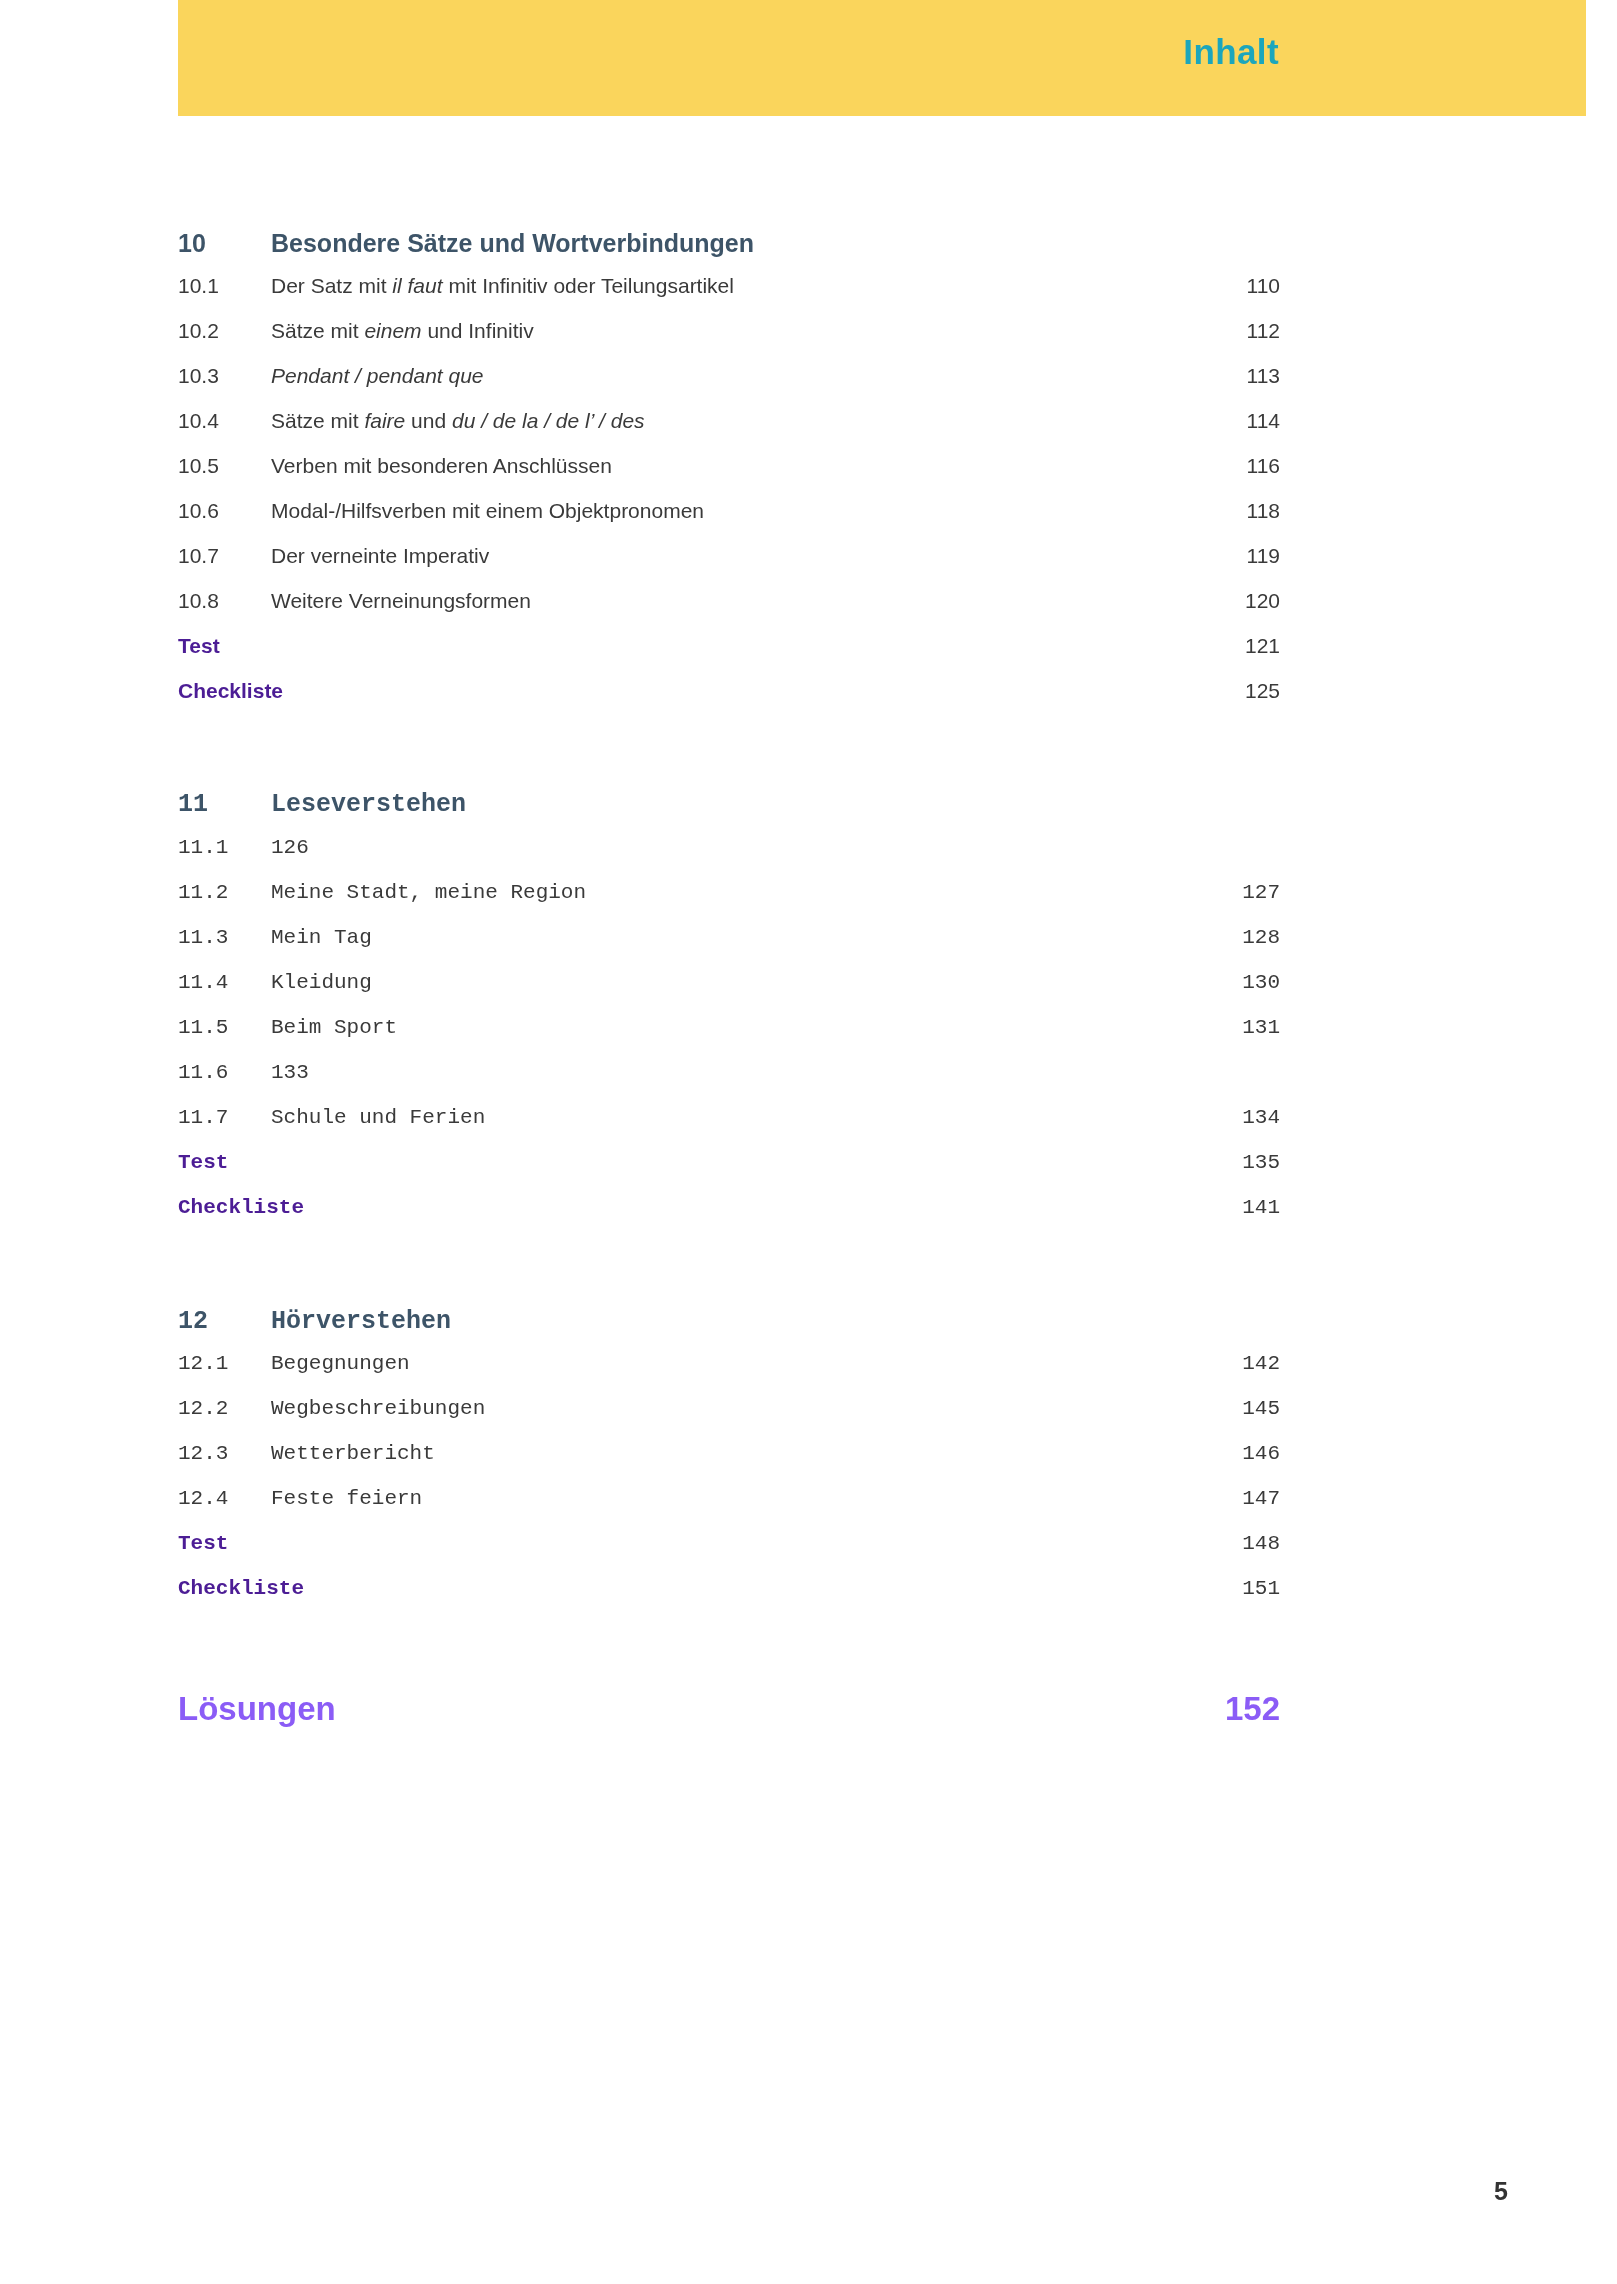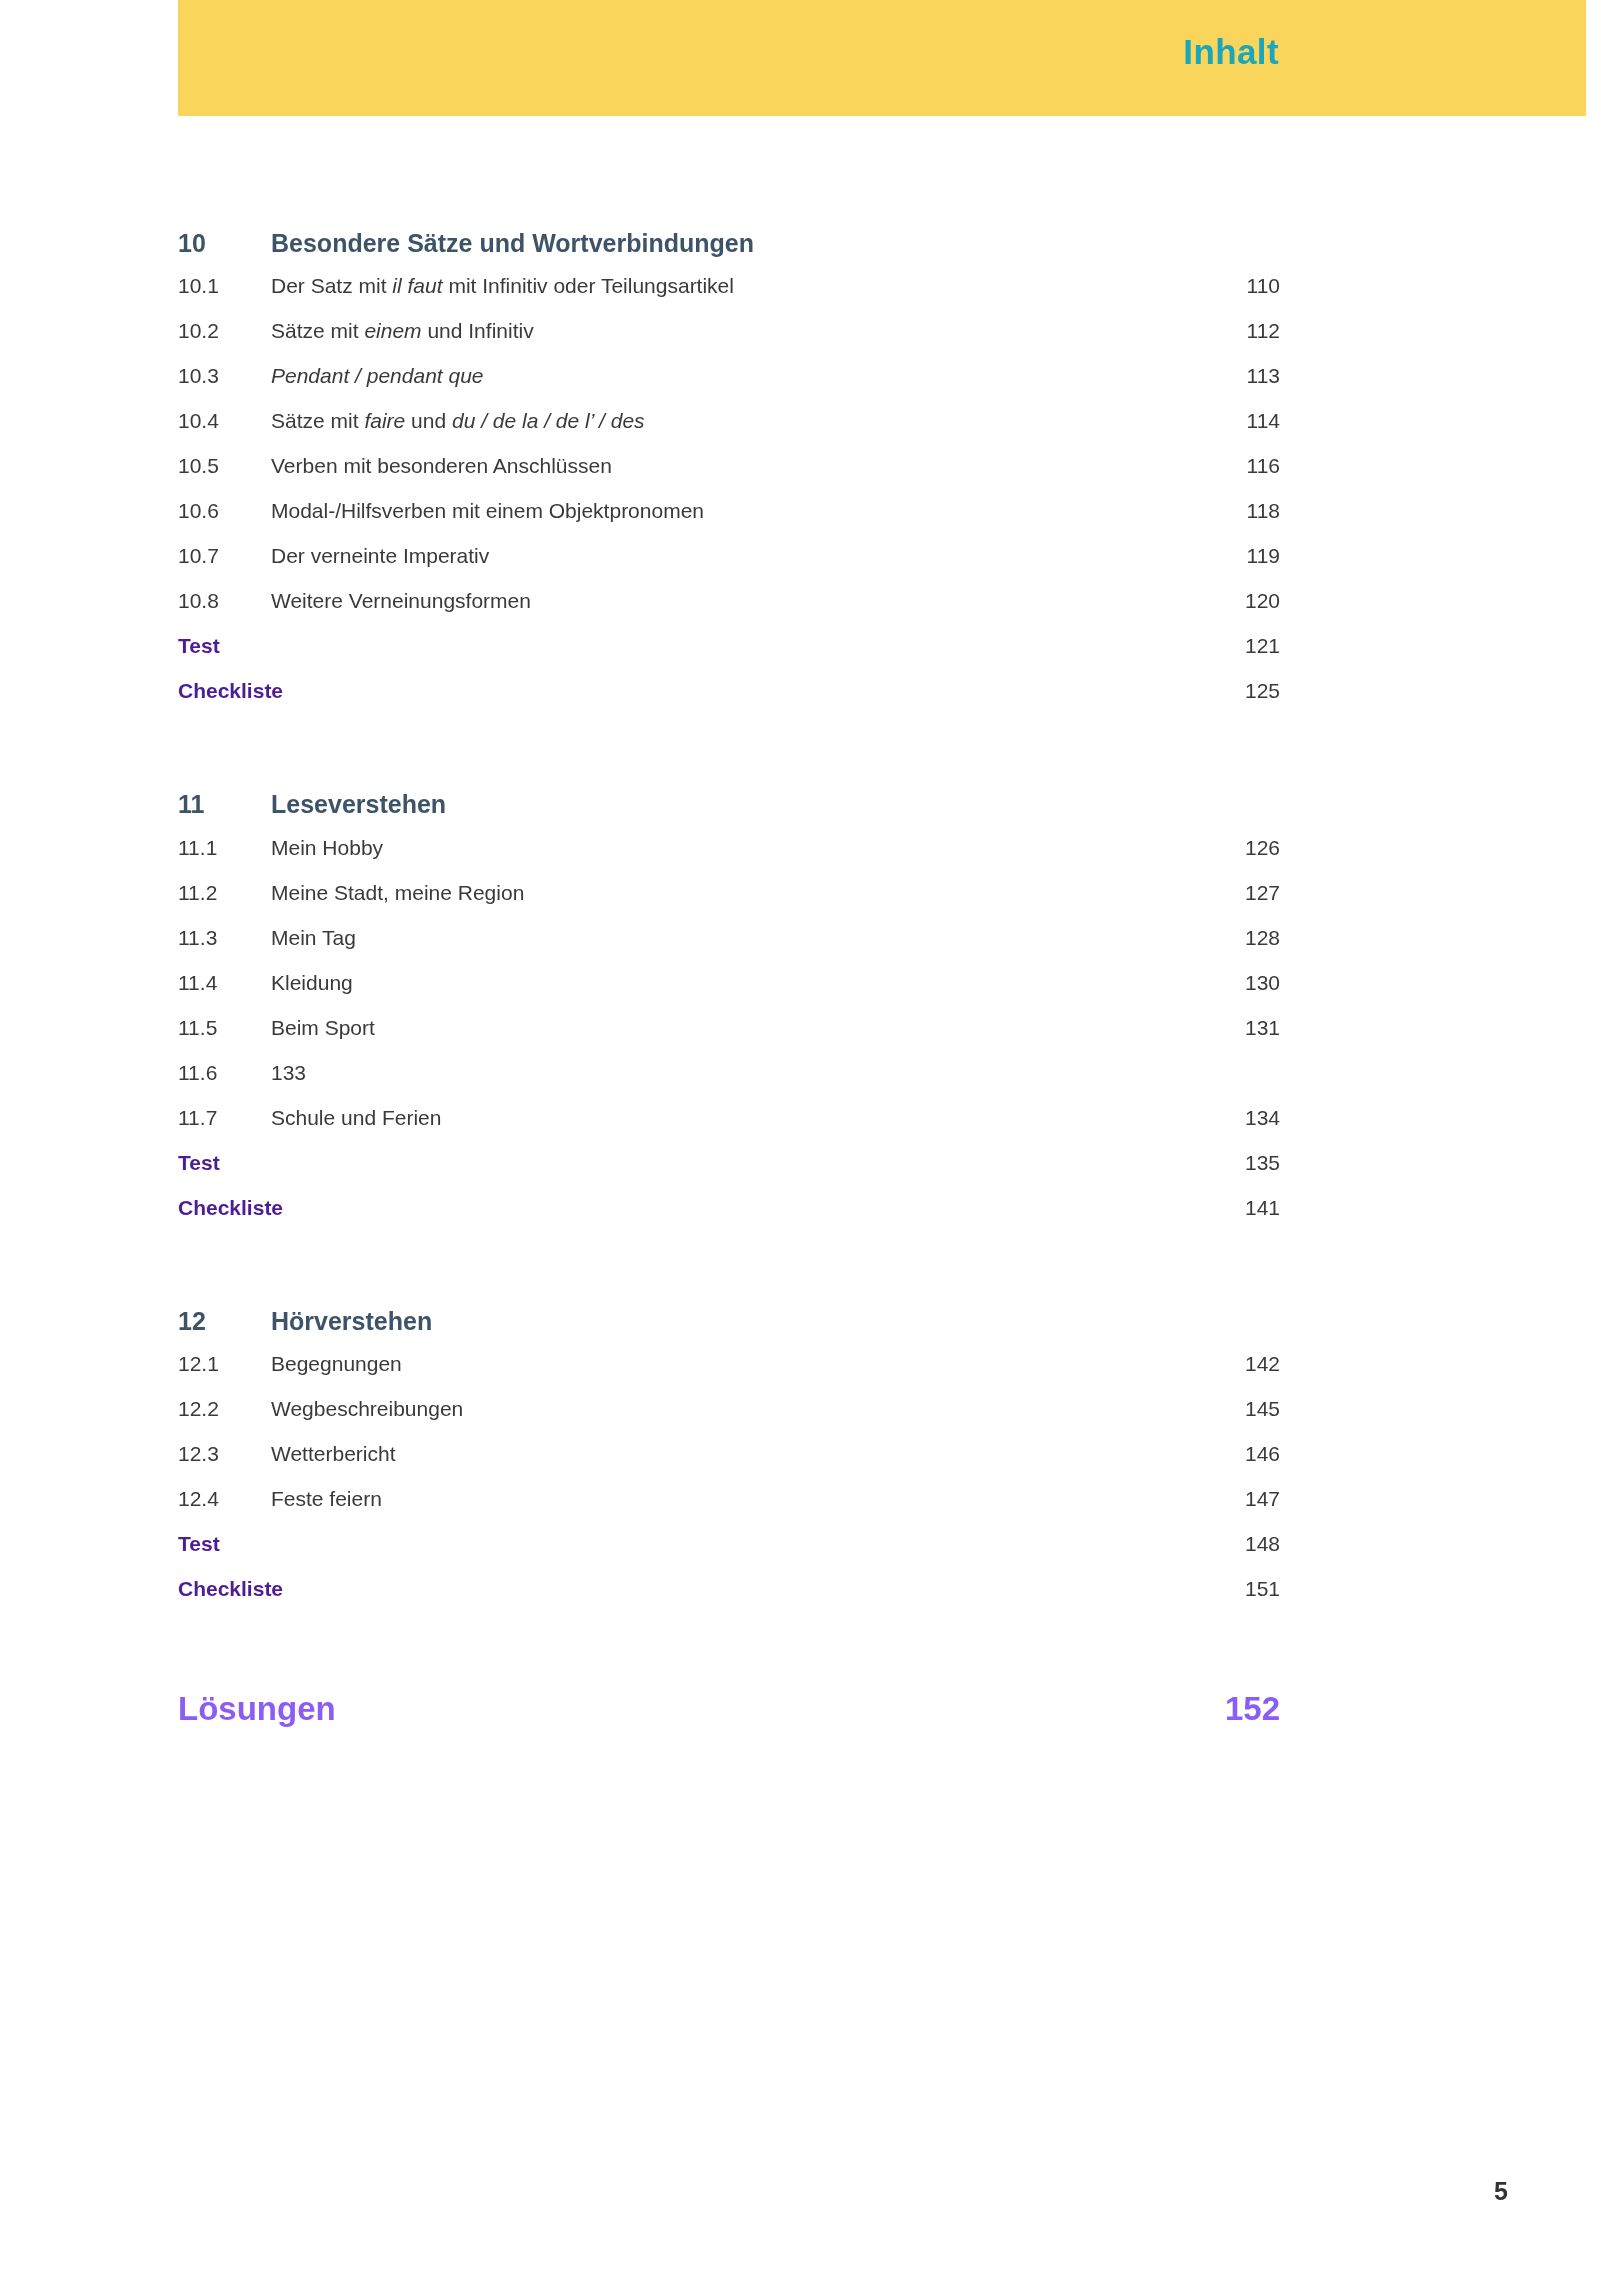--- a/index.html
+++ b/index.html
@@ -37,20 +37,21 @@
     letter-spacing: 0.4px;
   }
   .content {
     position: absolute;
     left: 178px;
     top: 224px;
     width: 1102px;
   }
   .section + .section {
     margin-top: 61px;
+    font-family: Liberation Mono, monospace;
   }
   .sec-head {
     display: flex;
     color: #3D5468;
     font-weight: bold;
     font-size: 25px;
     line-height: 39px;
     margin-bottom: 11.3px;
   }
   .sec-num {
@@ -177,21 +178,20 @@
             <span class="row-page">125</span>
           </div>
         </section>
         <section class="section">
           <div class="sec-head">
             <span class="sec-num">11</span>
             <span class="sec-title">Leseverstehen</span>
           </div>
           <div class="row">
             <span class="row-num">11.1</span>
-            <span class="row-title">Mein Hobby</span>
             <span class="row-page">126</span>
           </div>
           <div class="row">
             <span class="row-num">11.2</span>
             <span class="row-title">Meine Stadt, meine Region</span>
             <span class="row-page">127</span>
           </div>
           <div class="row">
             <span class="row-num">11.3</span>
             <span class="row-title">Mein Tag</span>

